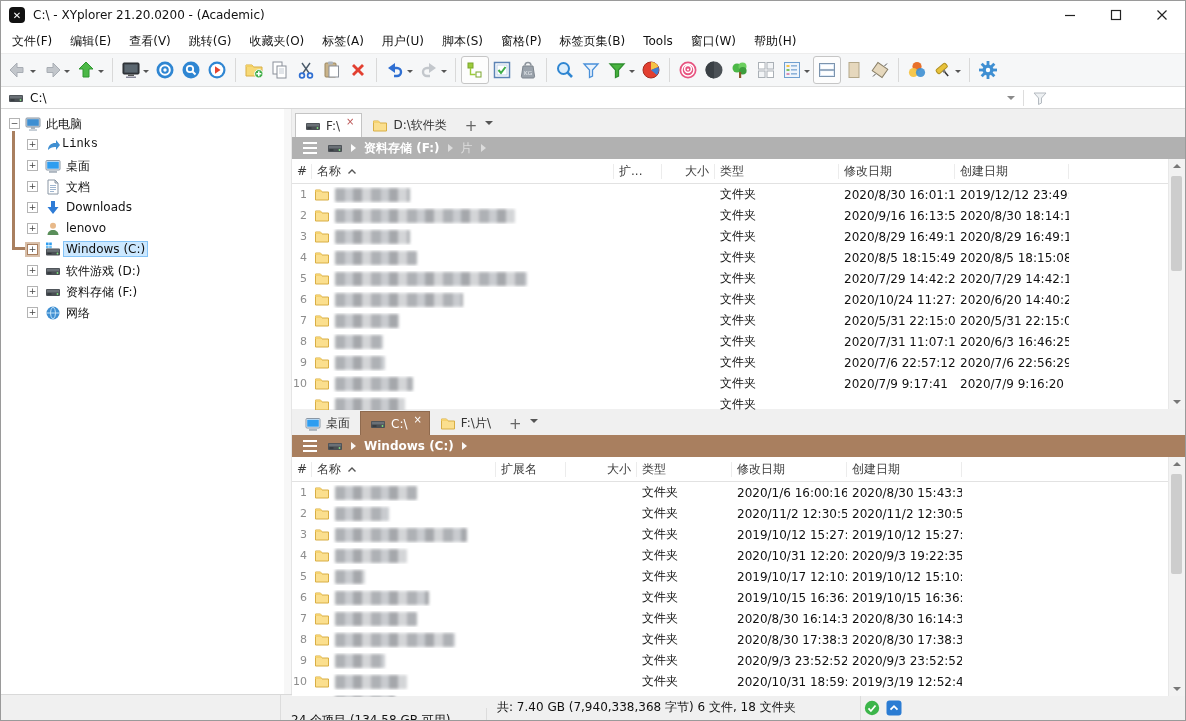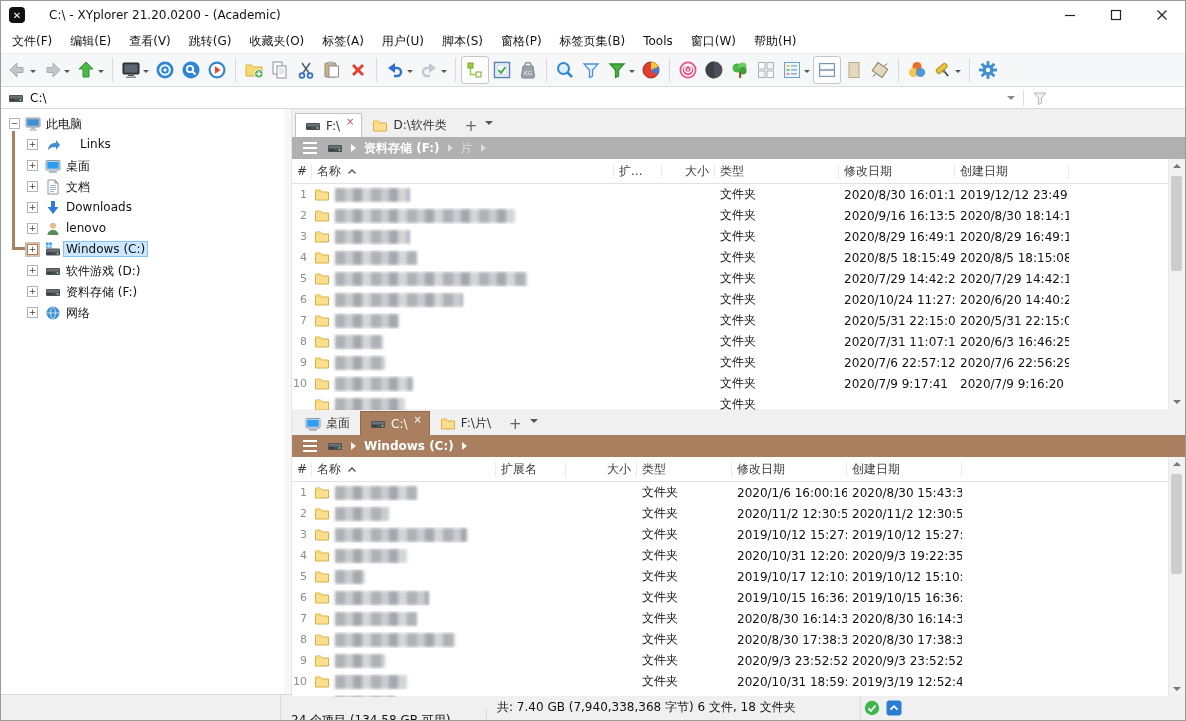--- a/index.html
+++ b/index.html
@@ -2,21 +2,21 @@
 <html><head>
 <meta charset="utf-8">
 <style>
 html,body{margin:0;padding:0;background:#ddd}
 .app{width:1186px;height:721px;box-sizing:border-box;border:1px solid #9a9a9a;background:#fff;
   font-family:"DejaVu Sans","Liberation Sans",sans-serif;font-size:12px;color:#111;
   display:flex;flex-direction:column;overflow:hidden;position:relative}
 
 .titlebar{height:28px;flex:0 0 28px;display:flex;align-items:center;background:#fff;padding-left:8px}
 .applogo{width:16px;height:16px;border-radius:4px;background:#111;color:#fff;display:flex;align-items:center;justify-content:center;font-size:10px;font-weight:bold}
-.title{margin-left:24px;white-space:nowrap}
+.title{margin-left:8px;white-space:nowrap}
 .wincontrols{margin-left:auto;display:flex;height:100%}
 .winbtn{width:46px;height:100%;display:flex;align-items:center;justify-content:center}
 
 .menubar{height:24px;flex:0 0 24px;display:flex;align-items:center;background:#fff;padding-left:2px}
 .menu-item{padding:3px 9px;white-space:nowrap}
 
 .toolbar{height:34px;flex:0 0 34px;background:#f6f7f8;border-top:1px solid #ededed;border-bottom:1px solid #dedede;display:flex;align-items:center;padding:0 4px;box-sizing:border-box;overflow:hidden}
 .tb-btn{height:28px;display:flex;align-items:center;padding:0 3px;border-radius:3px;flex:0 0 auto}
 .tb-btn.pressed{background:#fdfdfd;border:1px solid #c6c6c6;box-sizing:border-box}
 .tb-caret{width:0;height:0;border:3px solid transparent;border-top-color:#555;margin:6px 0 0 2px}
@@ -481,21 +481,21 @@
           </span>
           <span class="tree-label" style="left: 42px;">此电脑</span>
         </div>
         <div class="tree-row">
           <span class="expander" style="left: 26px;">+</span>
           <span class="tree-ic" style="left: 44px;">
             <svg width="16" height="16" viewBox="0 0 16 16">
               <path d="M3 13C3 7.5 7.5 5.5 11 6V3l4 5-4 5v-3C8.5 9.5 5 10.5 3 13z" fill="#3f8fd2"></path>
             </svg>
           </span>
-          <span class="tree-label" style="left: 76px;">Links</span>
+          <span class="tree-label" style="left: 58px; font-family: Liberation Mono, monospace;">Links</span>
         </div>
         <div class="tree-row">
           <span class="expander" style="left: 26px;">+</span>
           <span class="tree-ic" style="left: 44px;">
             <svg width="16" height="16" viewBox="0 0 16 16">
               <rect x="1" y="2.5" width="14" height="9.5" rx="1" fill="#e8eef5" stroke="#8a97a5"></rect>
               <rect x="2.2" y="3.7" width="11.6" height="7" fill="#2e9df0"></rect>
               <rect x="4" y="13.2" width="8" height="1.5" fill="#9aa5b1"></rect>
             </svg>
           </span>

